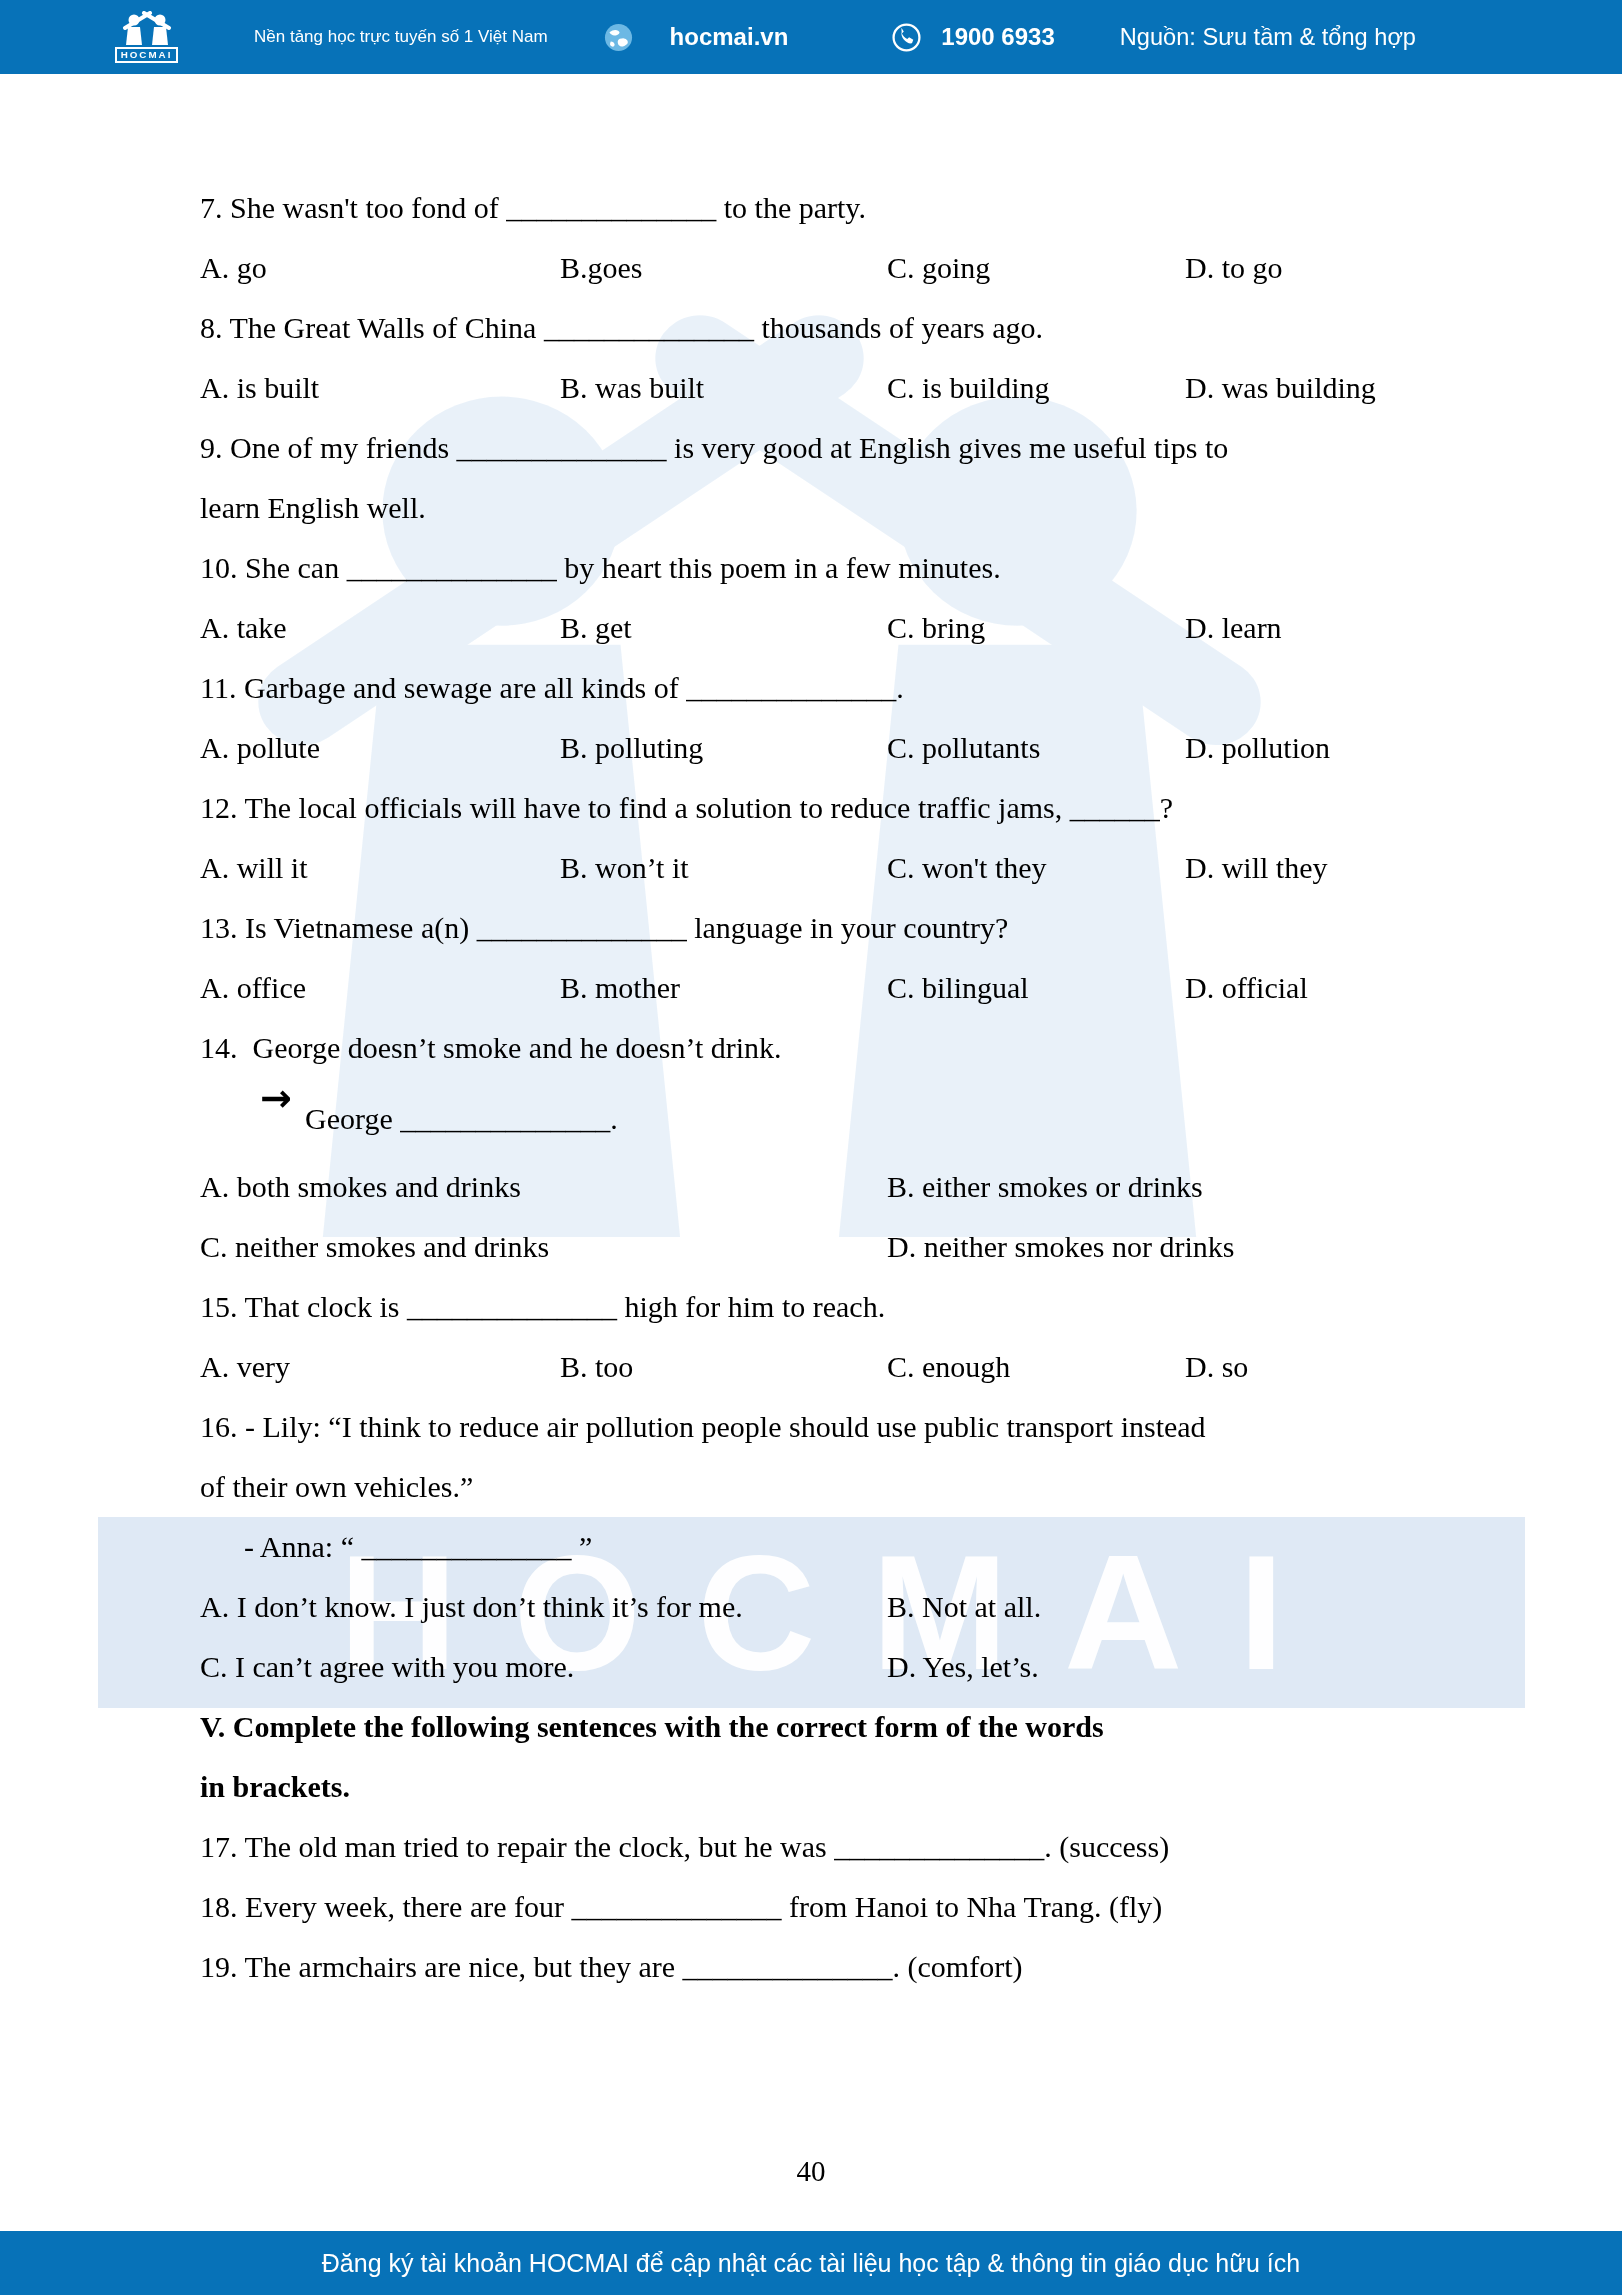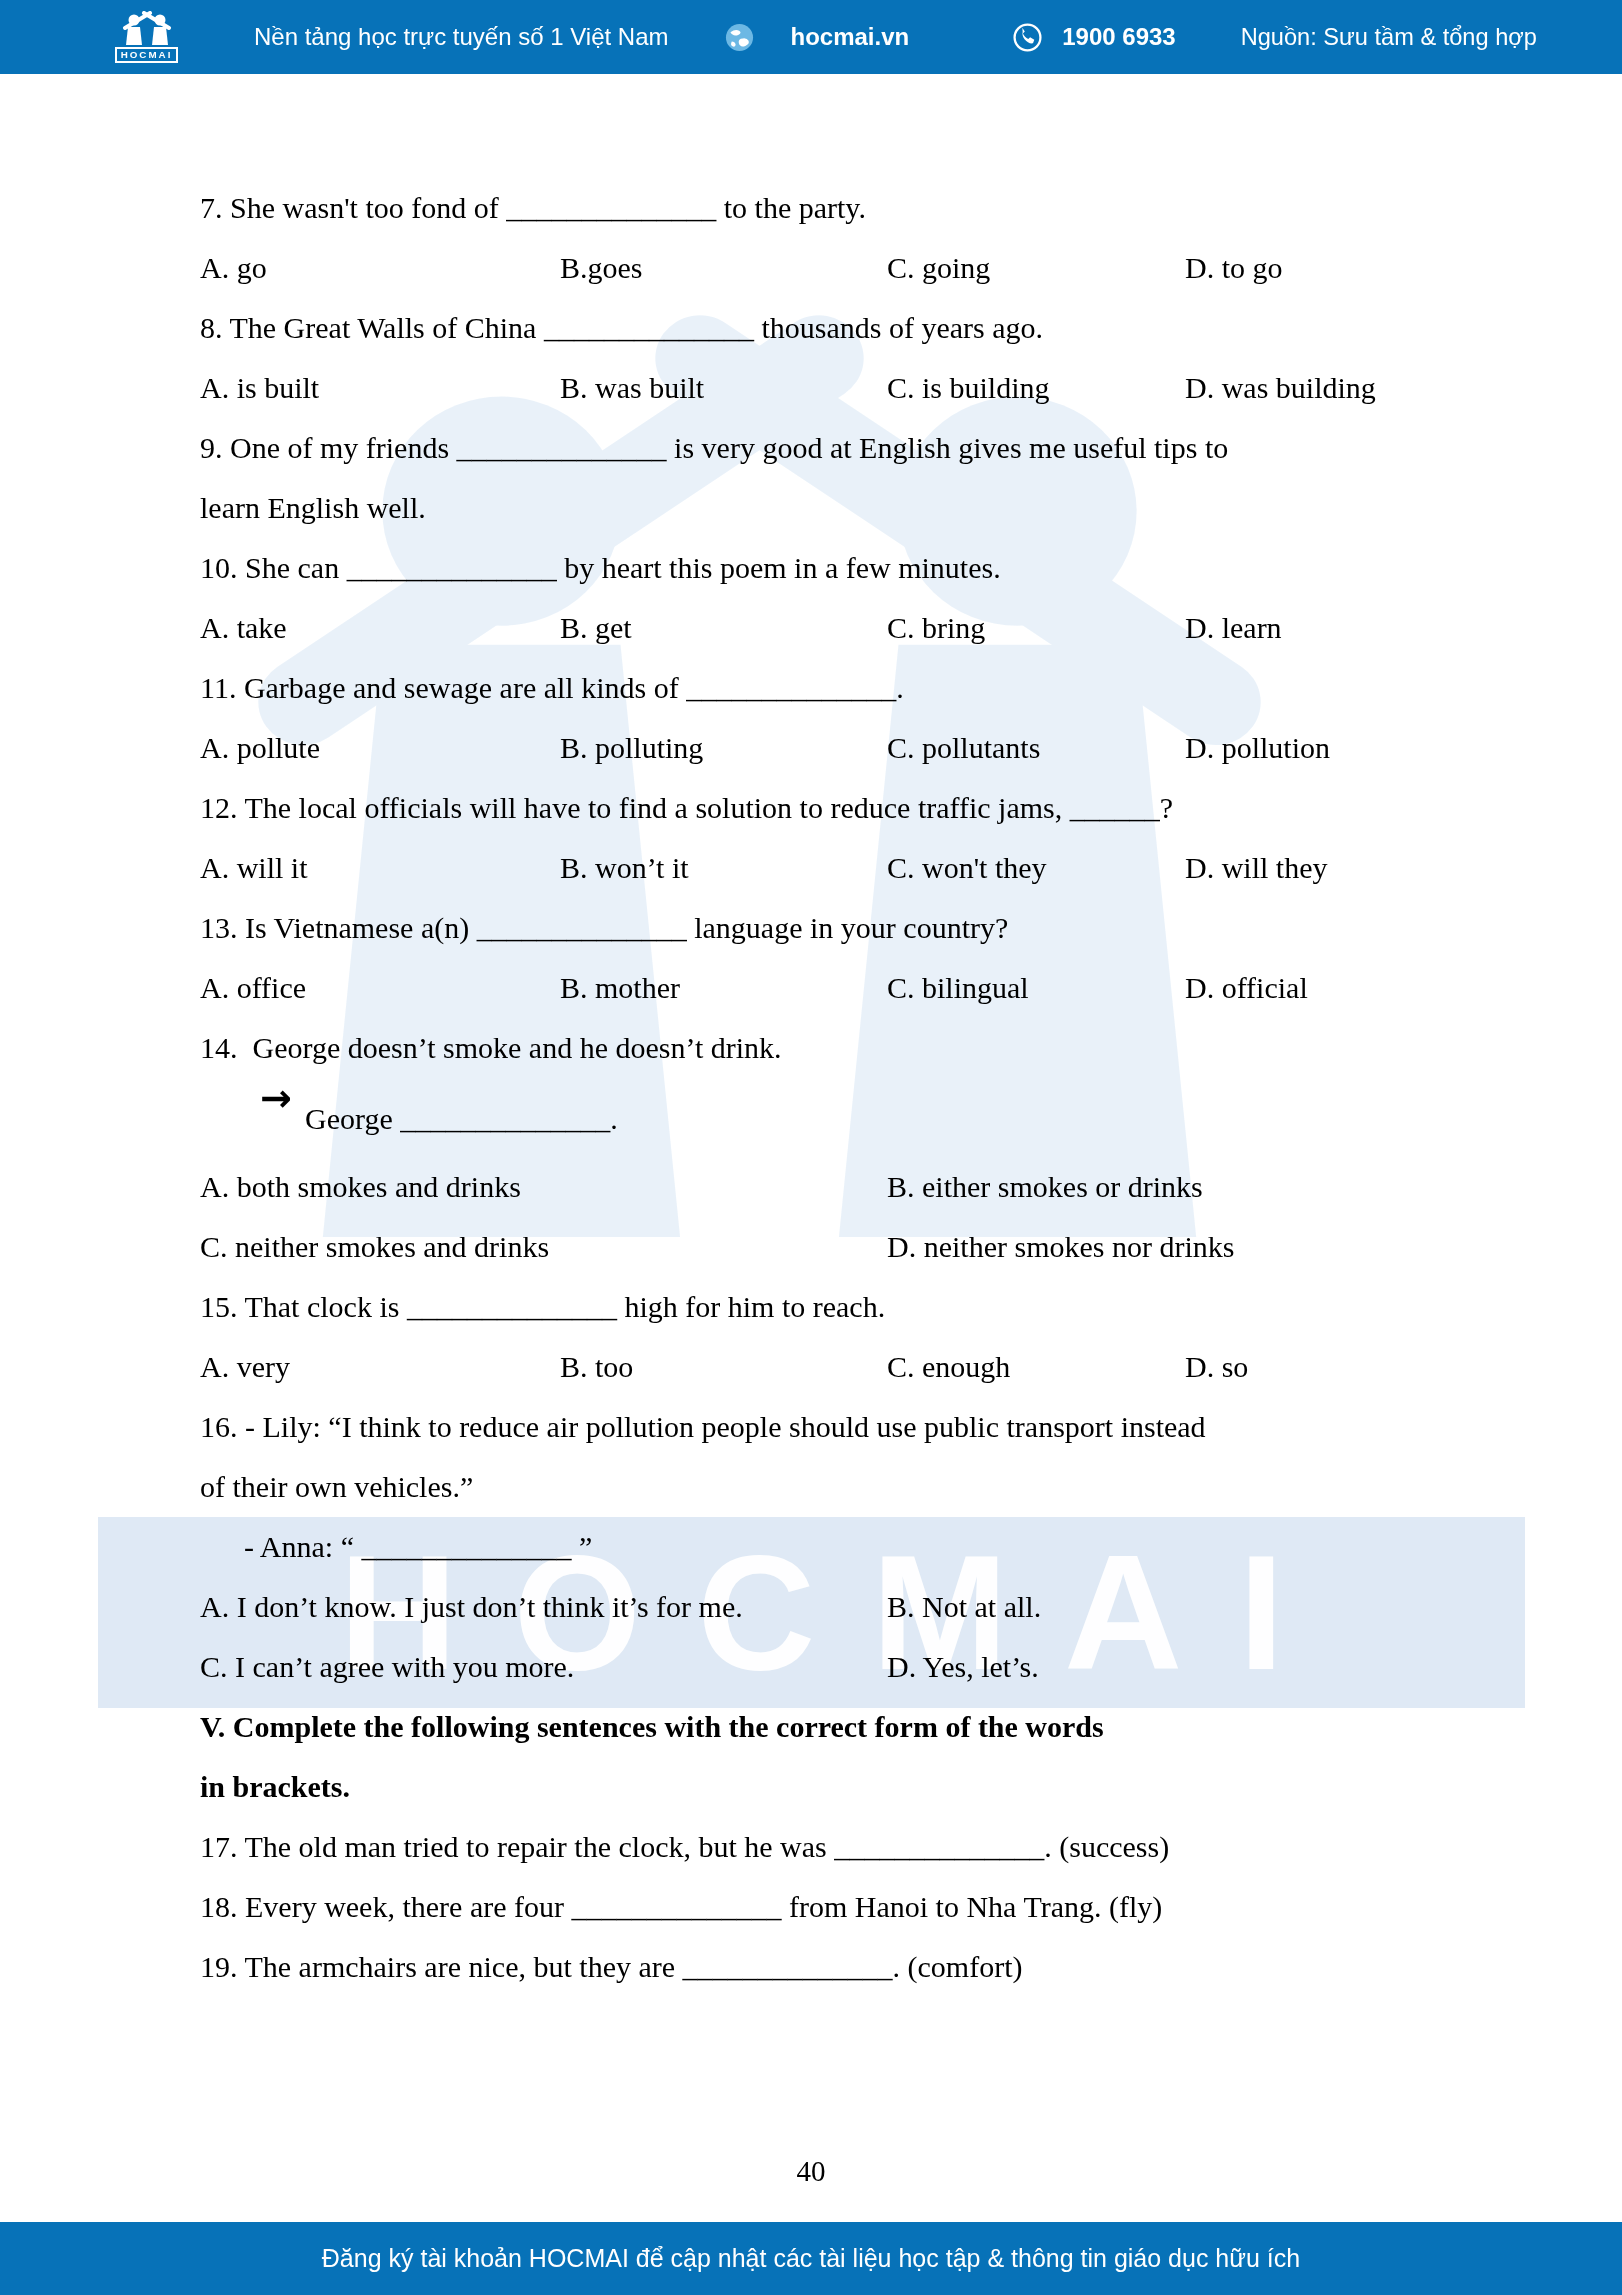--- a/index.html
+++ b/index.html
@@ -5,28 +5,28 @@
   html,body{margin:0;padding:0;background:#888;}
   .page{position:relative;width:1622px;height:2295px;background:#ffffff;overflow:hidden;
         font-family:"Liberation Serif",serif;color:#000;}
   
   .header{position:absolute;top:0;left:0;right:0;height:74px;background:#0772b8;
           display:flex;align-items:center;font-family:"Liberation Sans",sans-serif;color:#fff;z-index:3;}
   .logo{margin-left:110px;display:flex;flex-direction:column;align-items:center;width:73px;}
   .logo svg{width:62px;height:35px;display:block;}
   .logo-box{border:2px solid #fff;padding:0 3.9px;font-size:9.8px;font-weight:bold;
             letter-spacing:2px;line-height:12.4px;margin-top:1.3px;}
-  .tagline{margin-left:71px;font-size:24px;}
+  .tagline{margin-left:71px;font-size:17px;}
   .hitem{display:flex;align-items:center;gap:9.2px;font-size:24px;font-weight:bold;}
   .globe-item{margin-left:55px;gap:36px;}
   .phone-item{margin-left:103px;gap:19px;}
   .hicon{width:31px;height:31px;display:block;}
   .source{margin-left:65px;font-size:23.6px;}
   
-  .footer{position:absolute;left:0;right:0;bottom:0;height:73px;background:#0772b8;
+  .footer{position:absolute;left:0;right:0;bottom:0;height:64px;background:#0772b8;
           display:flex;align-items:center;justify-content:center;
           font-family:"Liberation Sans",sans-serif;color:#fff;font-size:25px;z-index:3;}
   .page-number{position:absolute;top:2155px;left:0;right:0;text-align:center;font-size:29px;z-index:2;}
   
   .wm-figure{position:absolute;top:301px;left:164px;width:1191px;height:955px;opacity:.6;z-index:0;}
   .wm-band{position:absolute;top:1517px;left:98px;width:1427px;height:191px;background:#dfe9f5;
            z-index:0;display:flex;align-items:center;justify-content:center;overflow:hidden;}
   .wm-band span{font-family:"Liberation Sans",sans-serif;font-weight:bold;font-size:164px;
                 letter-spacing:56px;padding-left:56px;color:rgba(255,255,255,.95);line-height:191px;}
   

